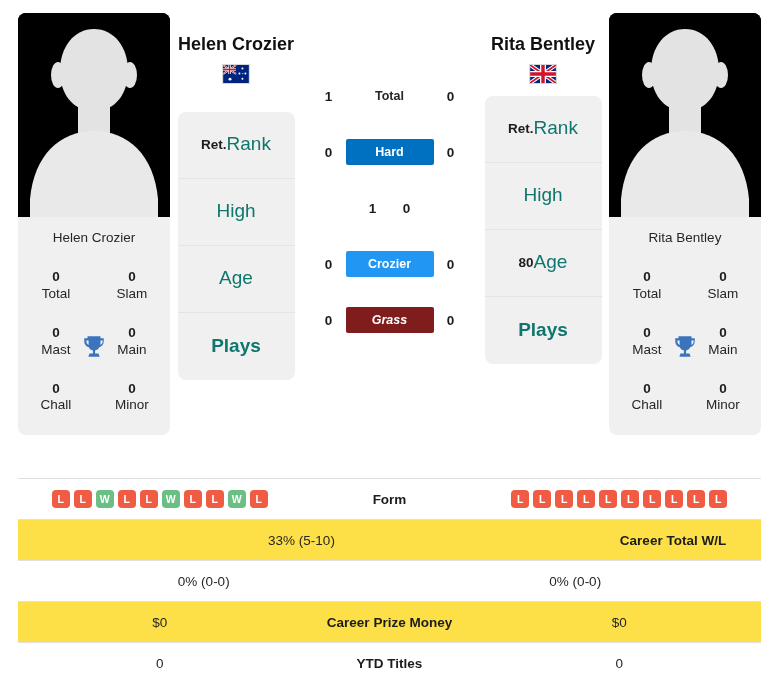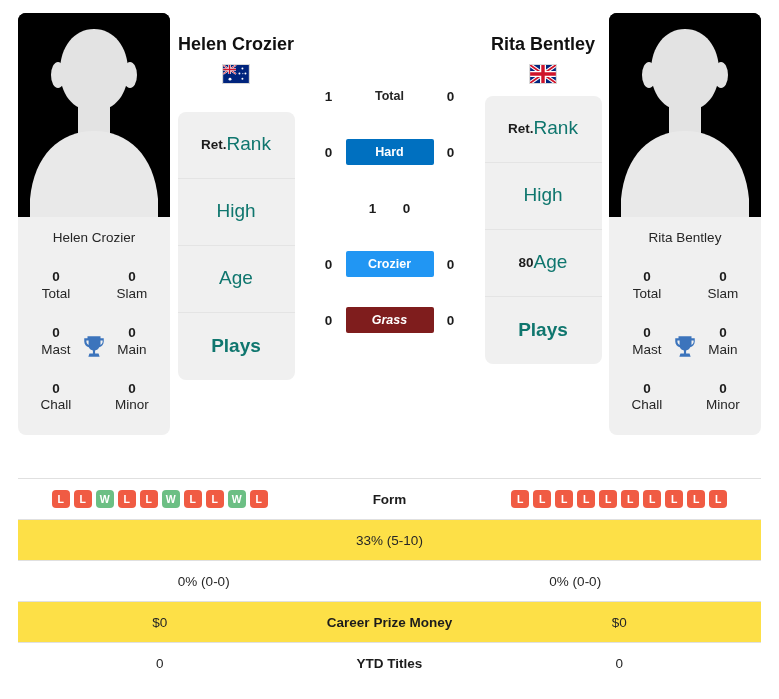--- a/index.html
+++ b/index.html
@@ -432,20 +432,21 @@
           <span class="fbadge" style="background: rgb(240, 91, 67);">L</span>
           <span class="fbadge" style="background: rgb(240, 91, 67);">L</span>
           <span class="fbadge" style="background: rgb(240, 91, 67);">L</span>
           <span class="fbadge" style="background: rgb(240, 91, 67);">L</span>
           <span class="fbadge" style="background: rgb(240, 91, 67);">L</span>
         </div>
     </div>
 
     <div class="trow alt">
       <div class="tcell-side">33% (5-10)</div>
+      <div class="tcell-mid">Career Total W/L</div>
     </div>
 
     <div class="trow">
       <div class="tcell-side">0% (0-0)</div>
       <div class="tcell-side">0% (0-0)</div>
     </div>
 
     <div class="trow alt">
       <div class="tcell-side">$0</div>
       <div class="tcell-mid">Career Prize Money</div>

